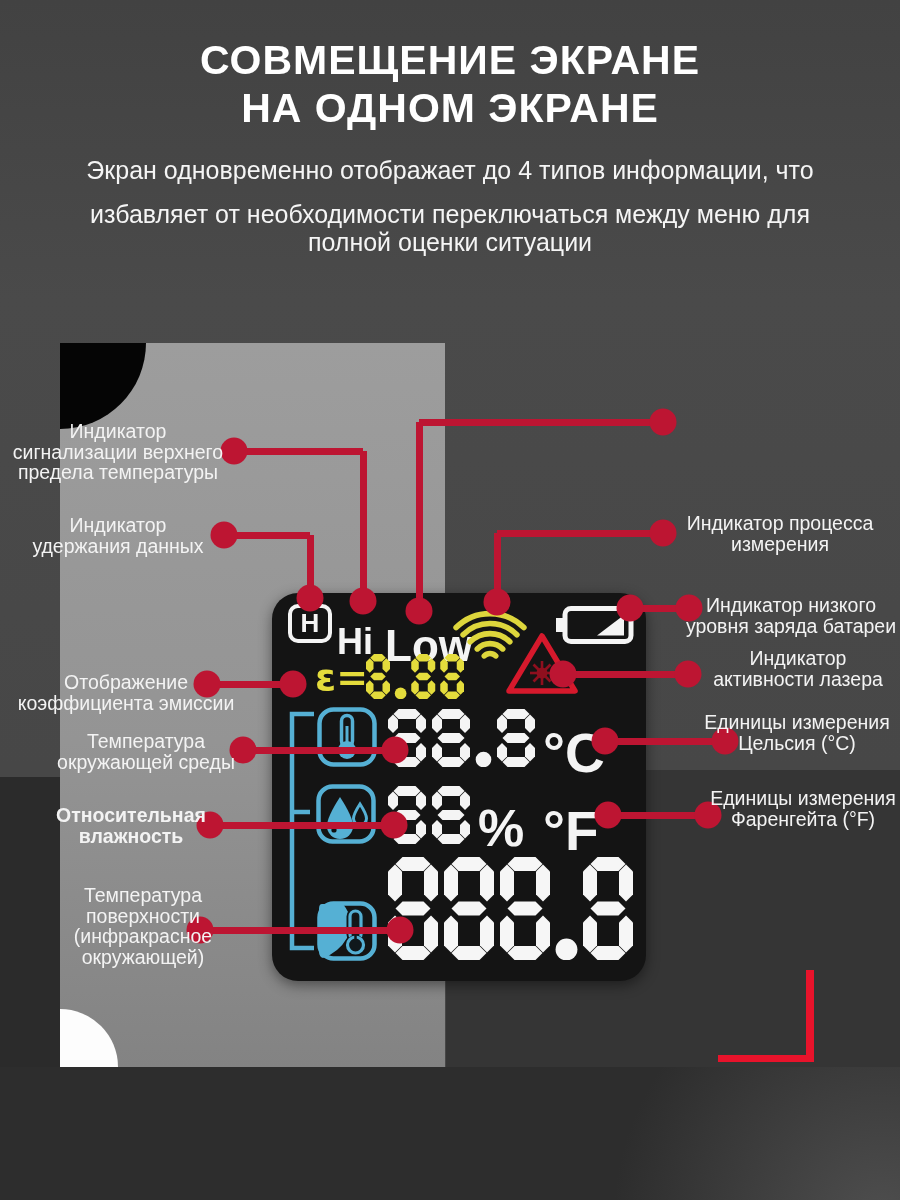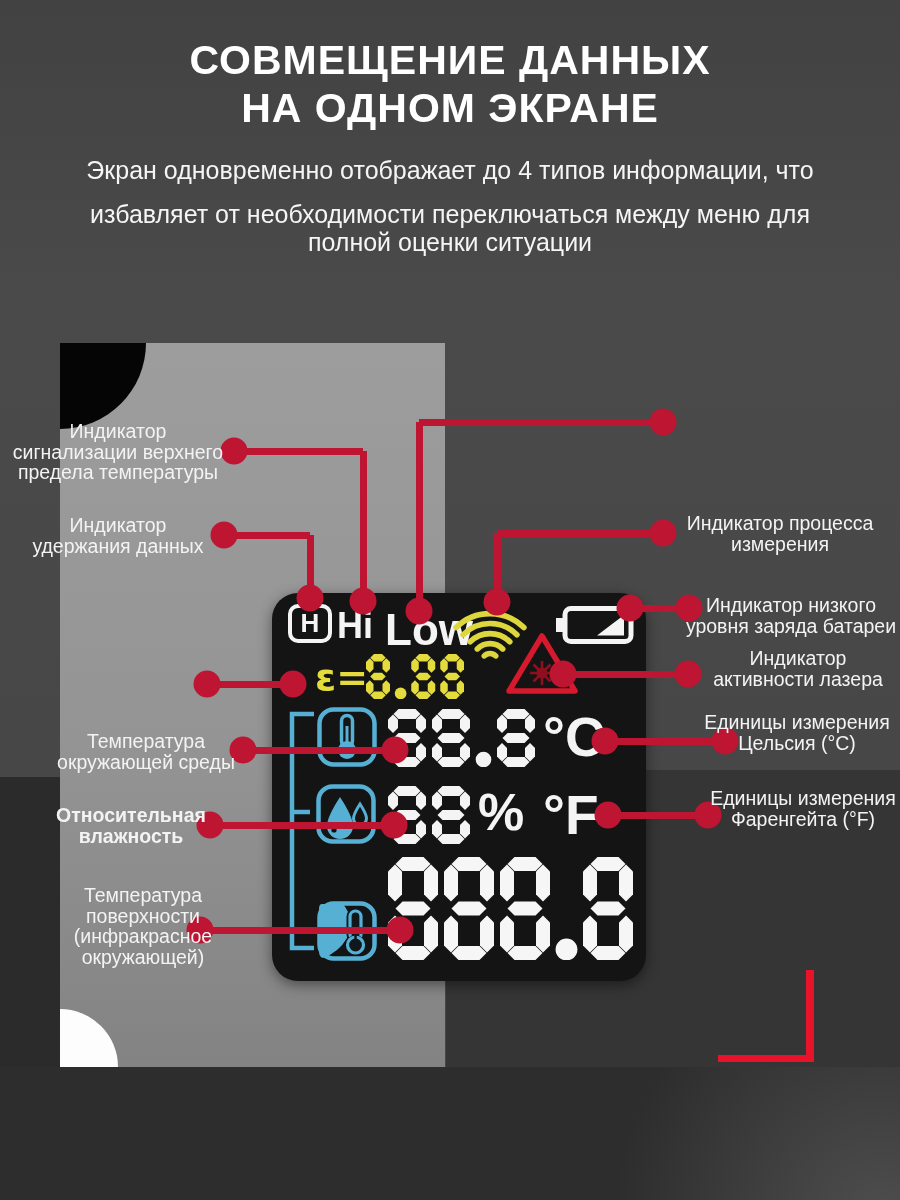--- a/index.html
+++ b/index.html
@@ -22,21 +22,21 @@
   .corner-white{left:60px;top:1009px;width:58px;height:58px;background:#fdfdfd;
     border-radius:0 100% 0 0;}
   
   .title{left:0;width:900px;text-align:center;color:#fff;font-weight:bold;
     font-size:41px;letter-spacing:1px;line-height:48px;}
   .subtitle{left:40px;width:820px;text-align:center;color:#f5f5f5;
     font-size:25px;line-height:36px;font-weight:400;}
   
   .lcd{left:272px;top:593px;width:374px;height:388px;background:#141414;
     border-radius:26px;box-shadow:0 4px 14px rgba(0,0,0,.45);}
-  .lcd-text{color:#f4f4f4;font-weight:bold;}
+  .lcd-text{color:#f4f4f4;font-weight:bold;margin-top:16px;}
   .hold-box{left:288px;top:604px;width:44px;height:39px;border:4.5px solid #f4f4f4;
     border-radius:10px;box-sizing:border-box;display:flex;align-items:center;
     justify-content:center;color:#f4f4f4;font-weight:bold;font-size:26px;}
   .hi{left:337px;top:605px;font-size:36px;}
   .low{left:385px;top:605px;font-size:44px;}
   .eps{left:315px;top:656px;font-size:38px;color:#e4dc3c;font-weight:bold;
     font-family:"DejaVu Sans",sans-serif;line-height:42px;}
   .pct{left:478px;top:784px;font-size:52px;line-height:56px;}
   .unit-c{left:543px;top:708px;font-size:55px;line-height:58px;}
   .unit-f{left:543px;top:786px;font-size:55px;line-height:58px;}
@@ -50,21 +50,21 @@
 </style>
 </head>
 <body>
 
 <div class="stage">
 
   <div class="abs bg-right-dark"></div>
   <div class="abs bg-left-dark"></div>
   <div class="abs bg-bottom-dark"></div>
 
-  <div class="abs title" style="top:36px;">СОВМЕЩЕНИЕ ДАННЫХ</div>
+  <div class="abs title" style="top:36px;">СОВМЕЩЕНИЕ ЭКРАНЕ</div>
   <div class="abs title" style="top:84px;">НА ОДНОМ ЭКРАНЕ</div>
   <div class="abs subtitle" style="top:152px;">Экран  одновременно отображает до 4 типов информации, что</div>
   <div class="abs subtitle" style="top:188px;margin-top:8px;">избавляет от необходимости переключаться между меню для</div>
   <div class="abs subtitle" style="top:224px;">полной оценки ситуации</div>
 
   <div class="abs card"></div>
   <div class="abs corner-black"></div>
   <div class="abs corner-white"></div>
 
   <div class="abs lcd"></div>
@@ -263,20 +263,24 @@
   <div class="abs cl-dot" style="left:224px;top:535px;"></div>
   <div class="abs cl-dot" style="left:310px;top:598px;"></div>
   <div class="abs cl-label" style="left:-7px;top:515px;">
     <div>Индикатор</div>
     <div>удержания данных</div>
   </div>
 
   <div class="abs cl" style="left:207px;top:680.5px;width:86px;height:7px;"></div>
   <div class="abs cl-dot" style="left:207px;top:684px;"></div>
   <div class="abs cl-dot" style="left:293px;top:684px;"></div>
+  <div class="abs cl-label" style="left:1px;top:672px;">
+    <div>Отображение</div>
+    <div>коэффициента эмиссии</div>
+  </div>
 
   <div class="abs cl" style="left:243px;top:746.5px;width:152px;height:7px;"></div>
   <div class="abs cl-dot" style="left:243px;top:750px;"></div>
   <div class="abs cl-dot" style="left:395px;top:750px;"></div>
   <div class="abs cl-label" style="left:21px;top:731px;">
     <div>Температура</div>
     <div>окружающей среды</div>
   </div>
 
   <div class="abs cl" style="left:210px;top:821.5px;width:184px;height:7px;"></div>

